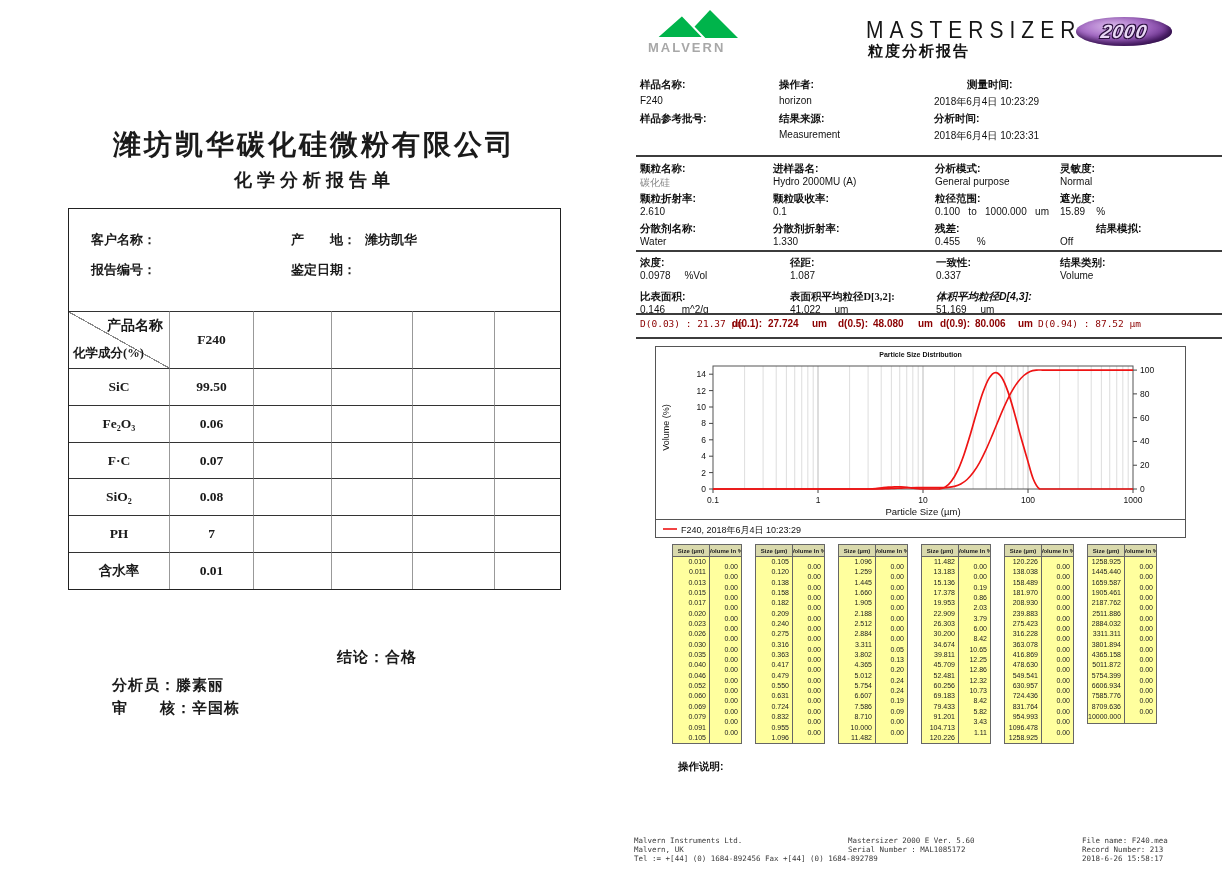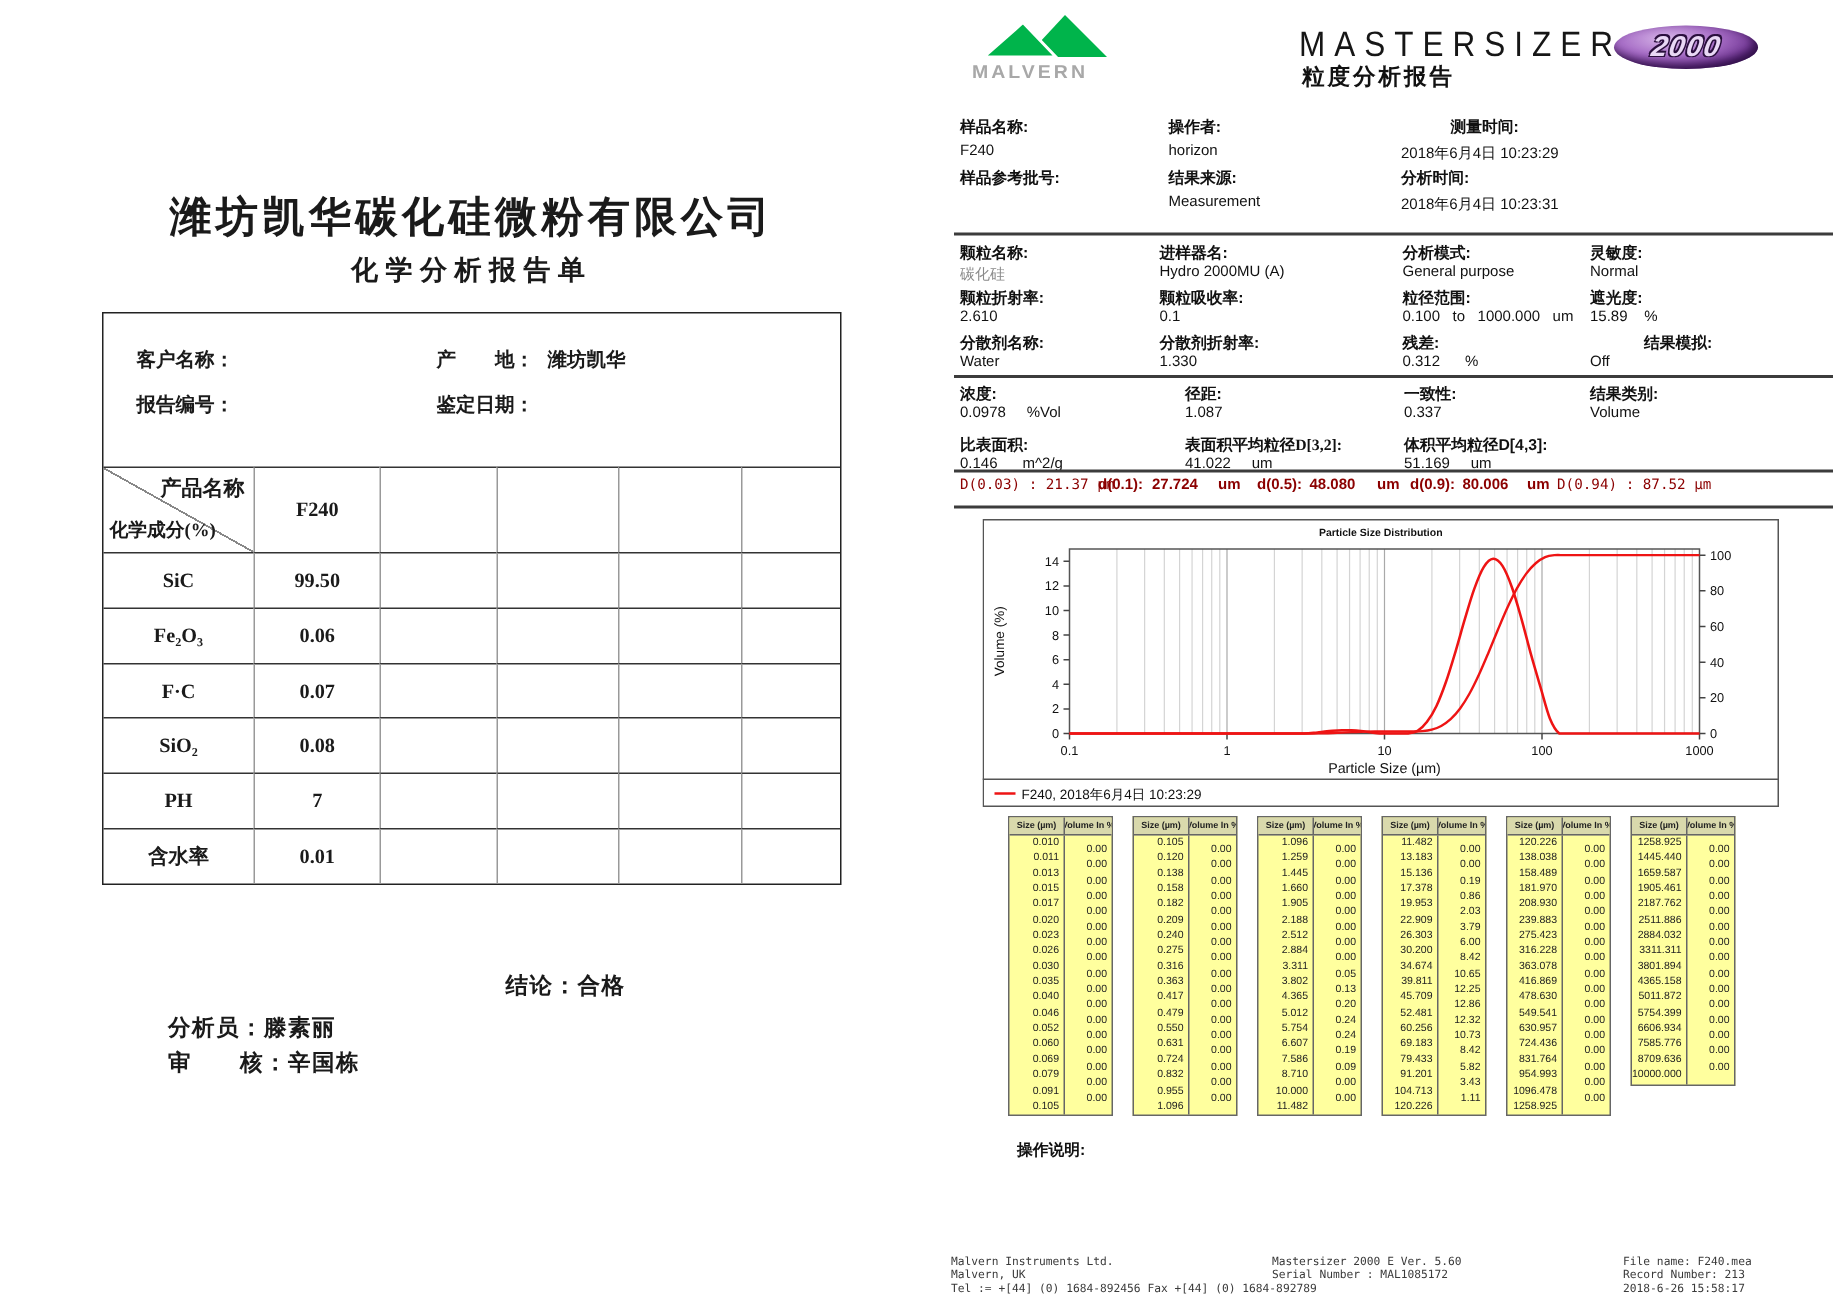--- a/index.html
+++ b/index.html
@@ -170,39 +170,39 @@
         <div class="rp-value" style="position: absolute; left: 133px; top: 44px;">0.1</div>
         <div class="rp-label" style="position: absolute; left: 295px; top: 30px;">粒径范围:</div>
         <div class="rp-value" style="position: absolute; left: 295px; top: 44px;">0.100   to   1000.000   um</div>
         <div class="rp-label" style="position: absolute; left: 420px; top: 30px;">遮光度:</div>
         <div class="rp-value" style="position: absolute; left: 420px; top: 44px;">15.89    %</div>
         <div class="rp-label" style="position: absolute; left: 0px; top: 60px;">分散剂名称:</div>
         <div class="rp-value" style="position: absolute; left: 0px; top: 74px;">Water</div>
         <div class="rp-label" style="position: absolute; left: 133px; top: 60px;">分散剂折射率:</div>
         <div class="rp-value" style="position: absolute; left: 133px; top: 74px;">1.330</div>
         <div class="rp-label" style="position: absolute; left: 295px; top: 60px;">残差:</div>
-        <div class="rp-value" style="position: absolute; left: 295px; top: 74px;">0.312      %</div>
+        <div class="rp-value" style="position: absolute; left: 295px; top: 74px;">0.455      %</div>
         <div class="rp-label" style="position: absolute; left: 420px; top: 60px; padding-left: 36px;">结果模拟:</div>
         <div class="rp-value" style="position: absolute; left: 420px; top: 74px;">Off</div>
       </div>
     <div class="abs hr" style="left:636px;top:250px;width:586px"></div>
     <div class="abs" id="results-block" style="left:640px;top:256px;width:582px;height:56px">
         <div class="rp-label" style="position: absolute; left: 0px; top: 0px;">浓度:</div>
         <div class="rp-value" style="position: absolute; left: 0px; top: 14px;">0.0978     %Vol</div>
         <div class="rp-label" style="position: absolute; left: 150px; top: 0px;">径距:</div>
         <div class="rp-value" style="position: absolute; left: 150px; top: 14px;">1.087</div>
         <div class="rp-label" style="position: absolute; left: 296px; top: 0px;">一致性:</div>
         <div class="rp-value" style="position: absolute; left: 296px; top: 14px;">0.337</div>
         <div class="rp-label" style="position: absolute; left: 420px; top: 0px;">结果类别:</div>
         <div class="rp-value" style="position: absolute; left: 420px; top: 14px;">Volume</div>
         <div class="rp-label" style="position: absolute; left: 0px; top: 34px;">比表面积:</div>
         <div class="rp-value" style="position: absolute; left: 0px; top: 48px;">0.146      m^2/g</div>
         <div class="rp-label" style="position: absolute; left: 150px; top: 34px; font-family: Liberation Serif, serif;">表面积平均粒径D[3,2]:</div>
         <div class="rp-value" style="position: absolute; left: 150px; top: 48px;">41.022     um</div>
-        <div class="rp-label" style="position: absolute; left: 296px; top: 34px;">体积平均粒径D[4,3]:</div>
+        <div class="rp-label" style="position: absolute; left: 296px; top: 34px; font-style: italic;">体积平均粒径D[4,3]:</div>
         <div class="rp-value" style="position: absolute; left: 296px; top: 48px;">51.169     um</div>
       </div>
     <div class="abs hr" style="left:636px;top:313px;width:586px"></div>
     <div class="abs dline" id="d-line" style="left:640px;top:318px;width:582px">
         <span class="mono" style="left: 0px;">D(0.03) : 21.37 μm</span>
         <span style="left: 92px;">d(0.1):</span>
         <span style="left: 128px;">27.724</span>
         <span style="left: 172px;">um</span>
         <span style="left: 198px;">d(0.5):</span>
         <span style="left: 233px;">48.080</span>

